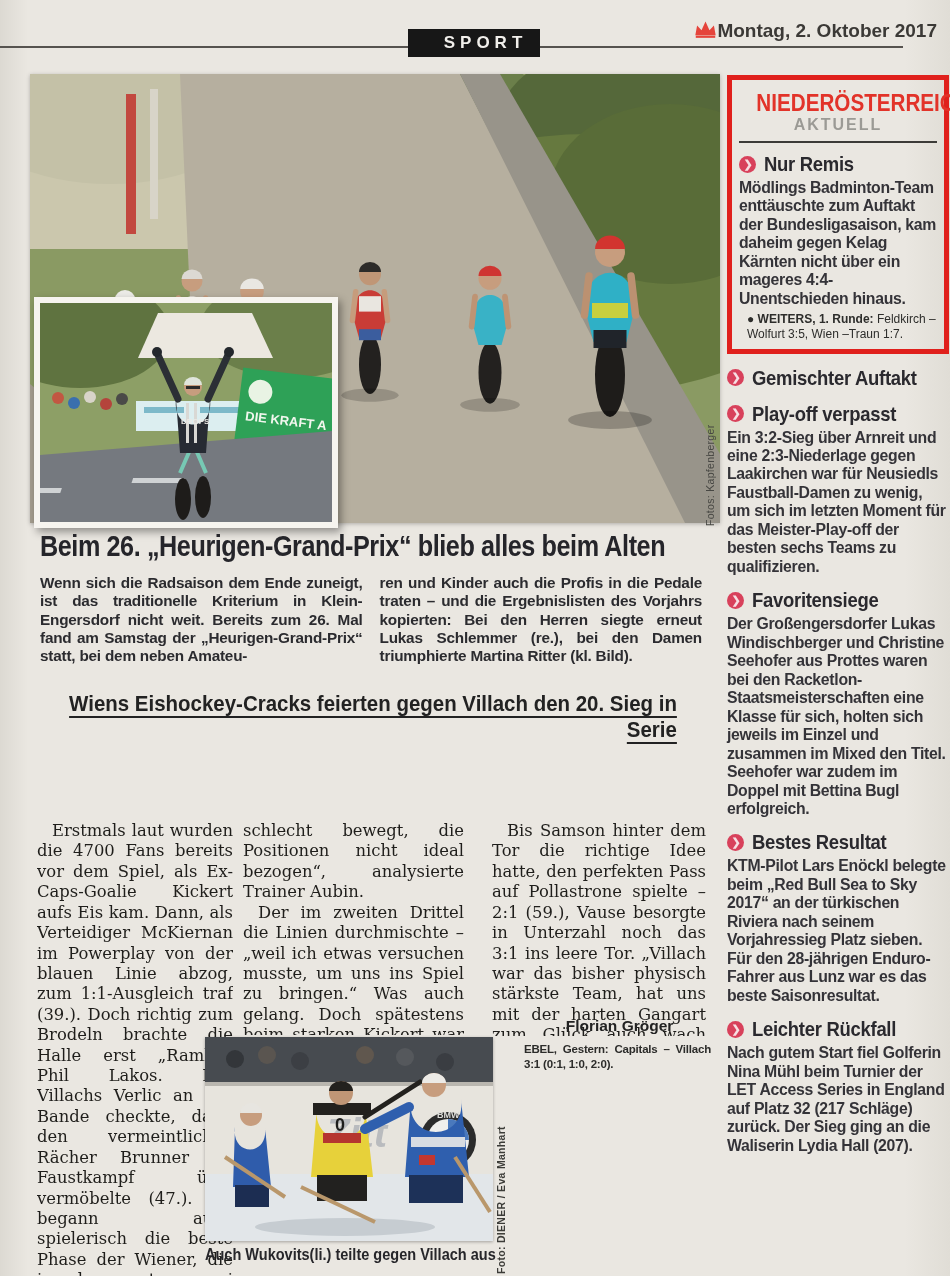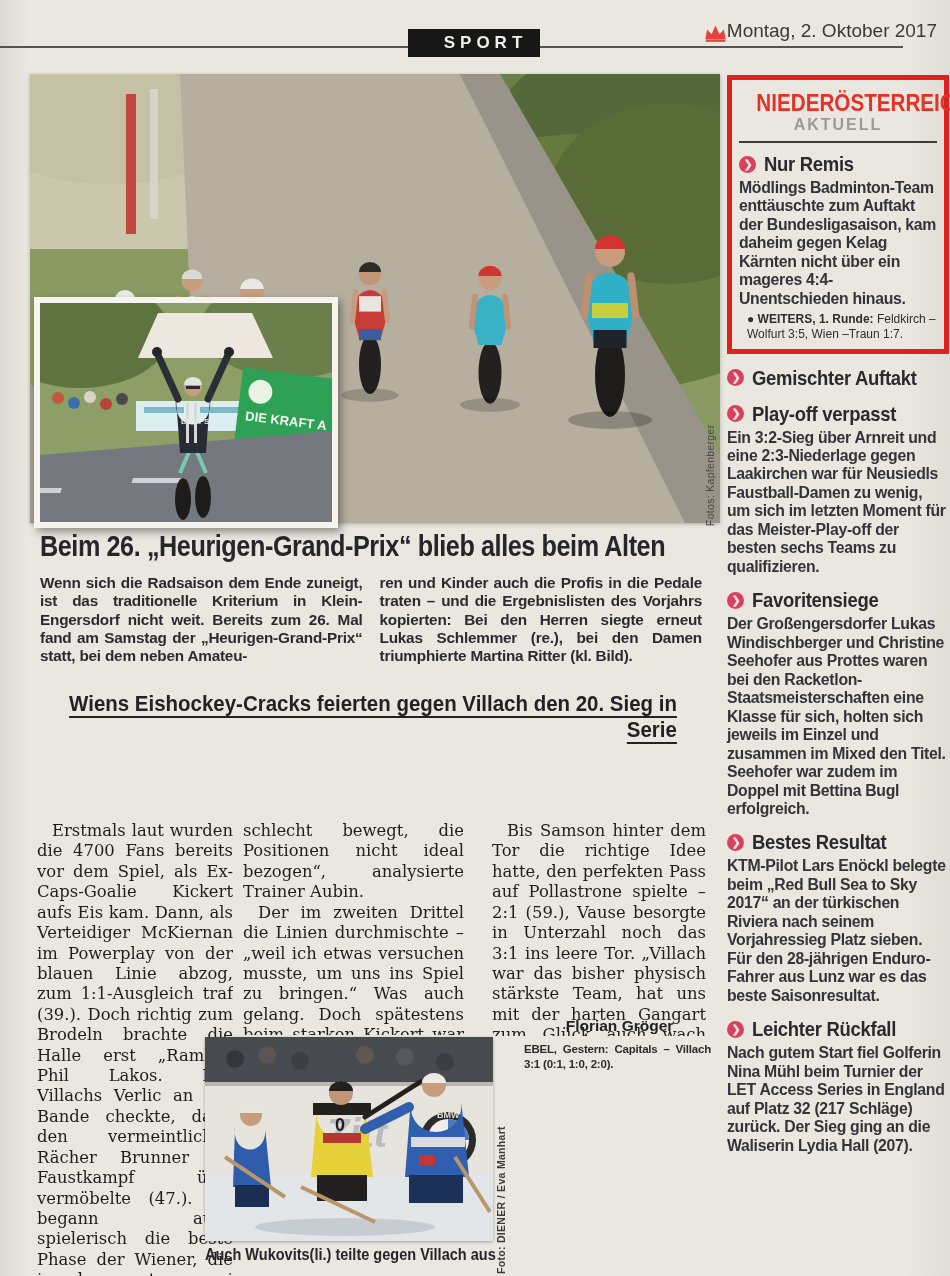--- a/index.html
+++ b/index.html
@@ -4,22 +4,22 @@
 <style>
   html,body{margin:0;padding:0;background:#c9c7c2;}
   .page{position:relative;width:950px;height:1276px;overflow:hidden;
         background:linear-gradient(90deg,#dcd9d2 0,#eae7e1 28px,#eae7e1 905px,#e0ddd6 100%);
         font-family:"Liberation Sans",sans-serif;color:#2a2a2a;}
   
   .top-rule{position:absolute;left:0;top:46px;width:903px;height:2px;background:#56534f;}
   .sport-box{position:absolute;left:408px;top:29px;width:109px;height:28px;background:#171717;
              color:#f1efeb;display:flex;align-items:center;justify-content:center;
              font-weight:bold;font-size:17px;letter-spacing:5px;padding-left:23px;}
-  .dateline{position:absolute;right:13px;top:20px;display:flex;align-items:flex-end;gap:0;
-            font-size:19px;font-weight:normal;color:#3b3936;}
+  .dateline{position:absolute;right:13px;top:20px;display:flex;align-items:flex-start;gap:0;
+            font-size:19px;font-weight:bold;color:#3b3936;}
   
   .photo-main{position:absolute;left:30px;top:74px;width:690px;height:449px;overflow:hidden;
               box-shadow:0 1px 4px rgba(0,0,0,.25);}
   .photo-inset{position:absolute;left:34px;top:297px;width:304px;height:231px;background:#f6f4ef;
                padding:6px;box-sizing:border-box;box-shadow:3px 4px 8px rgba(0,0,0,.38);}
   .photo-inset svg{display:block;width:100%;height:100%;}
   .photo-hockey{position:absolute;left:205px;top:1037px;width:288px;height:204px;overflow:hidden;
                 box-shadow:0 1px 3px rgba(0,0,0,.3);}
   .credit-vert{position:absolute;writing-mode:vertical-rl;transform:rotate(180deg);
                font-size:10.5px;color:#474743;letter-spacing:.3px;white-space:nowrap;}

